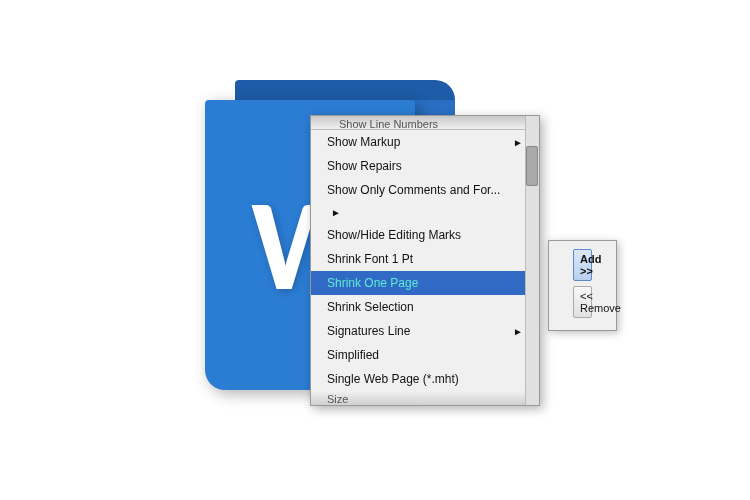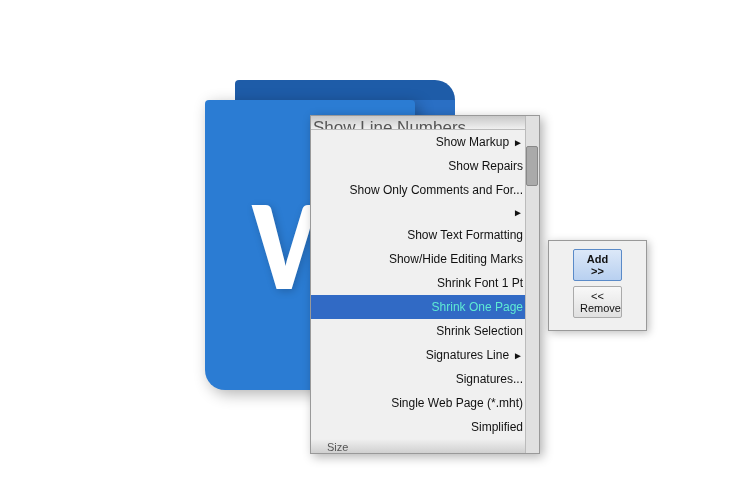--- a/index.html
+++ b/index.html
@@ -89,41 +89,41 @@
       z-index: 10;
     }
 
     .menu-item {
       padding: 3px 16px;
       color: #111;
       cursor: pointer;
       white-space: nowrap;
       display: flex;
       align-items: center;
-      justify-content: flex-end;
+      justify-content: space-between;
       line-height: 1.5;
     }
 
     .menu-item.highlighted {
       background: #316ac5;
       color: #5eead4;
     }
 
     .menu-item .arrow {
       font-size: 10px;
       margin-left: 4px;
     }
 
     .menu-top-fade {
       height: 14px;
       background: linear-gradient(to bottom, #c8c8c8, #f0f0f0);
       border-bottom: 1px solid #bbb;
-      font-size: 17px;
+      font-size: 11px;
       color: #555;
-      padding: 2px 2px;
+      padding: 2px 28px;
       overflow: hidden;
     }
 
     .menu-bottom-fade {
       height: 14px;
       background: linear-gradient(to bottom, #f0f0f0, #d0d0d0);
       overflow: hidden;
       font-size: 11px;
       color: #555;
       padding: 2px 16px;
@@ -148,21 +148,21 @@
       background: #aaa;
       border: 1px solid #888;
       border-radius: 2px;
     }
 
     
     .button-panel {
       position: absolute;
       left: 548px;
       top: 240px;
-      width: 99px;
+      width: 69px;
       background: #f0f0f0;
       border: 1px solid #999;
       box-shadow: 2px 2px 8px rgba(0,0,0,0.25);
       padding: 8px 24px;
       z-index: 10;
     }
 
     .panel-button {
       display: block;
       width: 100%;
@@ -226,46 +226,40 @@
   <div class="menu-item">
     <span>Show Repairs</span>
   </div>
   <div class="menu-item">
     <span>Show Only Comments and For...</span>
   </div>
   <div class="menu-item">
     <span class="arrow">►</span>
   </div>
   <div class="menu-item">
-    <span>Show Text Formatting</span>
-  </div>
-  <div class="menu-item">
     <span>Show/Hide Editing Marks</span>
   </div>
   <div class="menu-item">
     <span>Shrink Font 1 Pt</span>
   </div>
   <div class="menu-item highlighted">
     <span>Shrink One Page</span>
   </div>
   <div class="menu-item">
     <span>Shrink Selection</span>
   </div>
   <div class="menu-item">
     <span>Signatures Line</span>
     <span class="arrow">►</span>
   </div>
   <div class="menu-item">
-    <span>Signatures...</span>
+    <span>Simplified</span>
   </div>
   <div class="menu-item">
     <span>Single Web Page (*.mht)</span>
-  </div>
-  <div class="menu-item">
-    <span>Simplified</span>
   </div>
 
   <div class="menu-bottom-fade">Size</div>
 
   <div class="menu-scrollbar">
     <div class="scrollbar-thumb"></div>
   </div>
 </div>
 
 <div class="button-panel">

